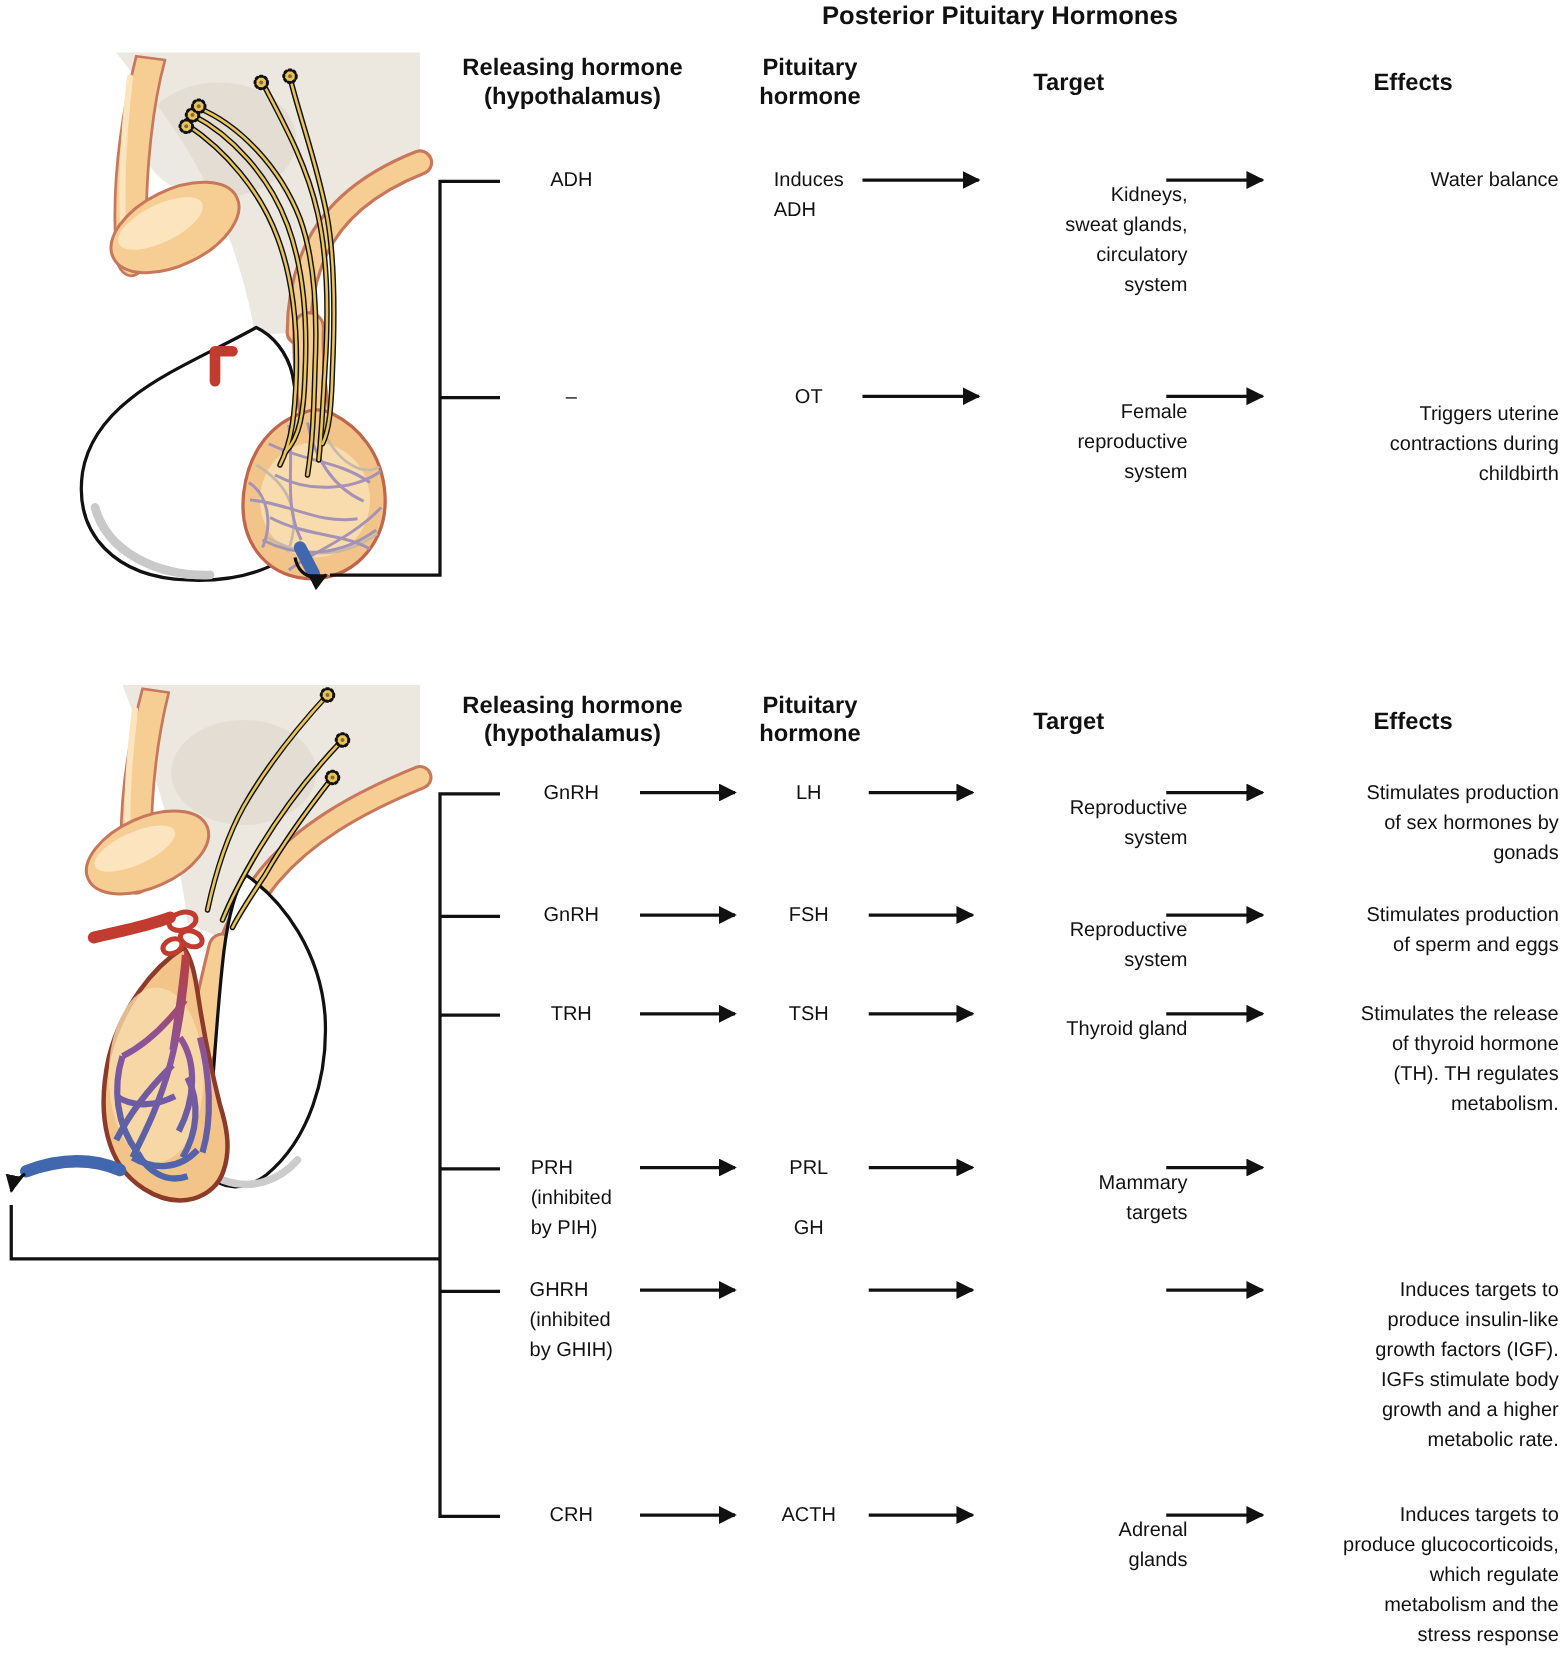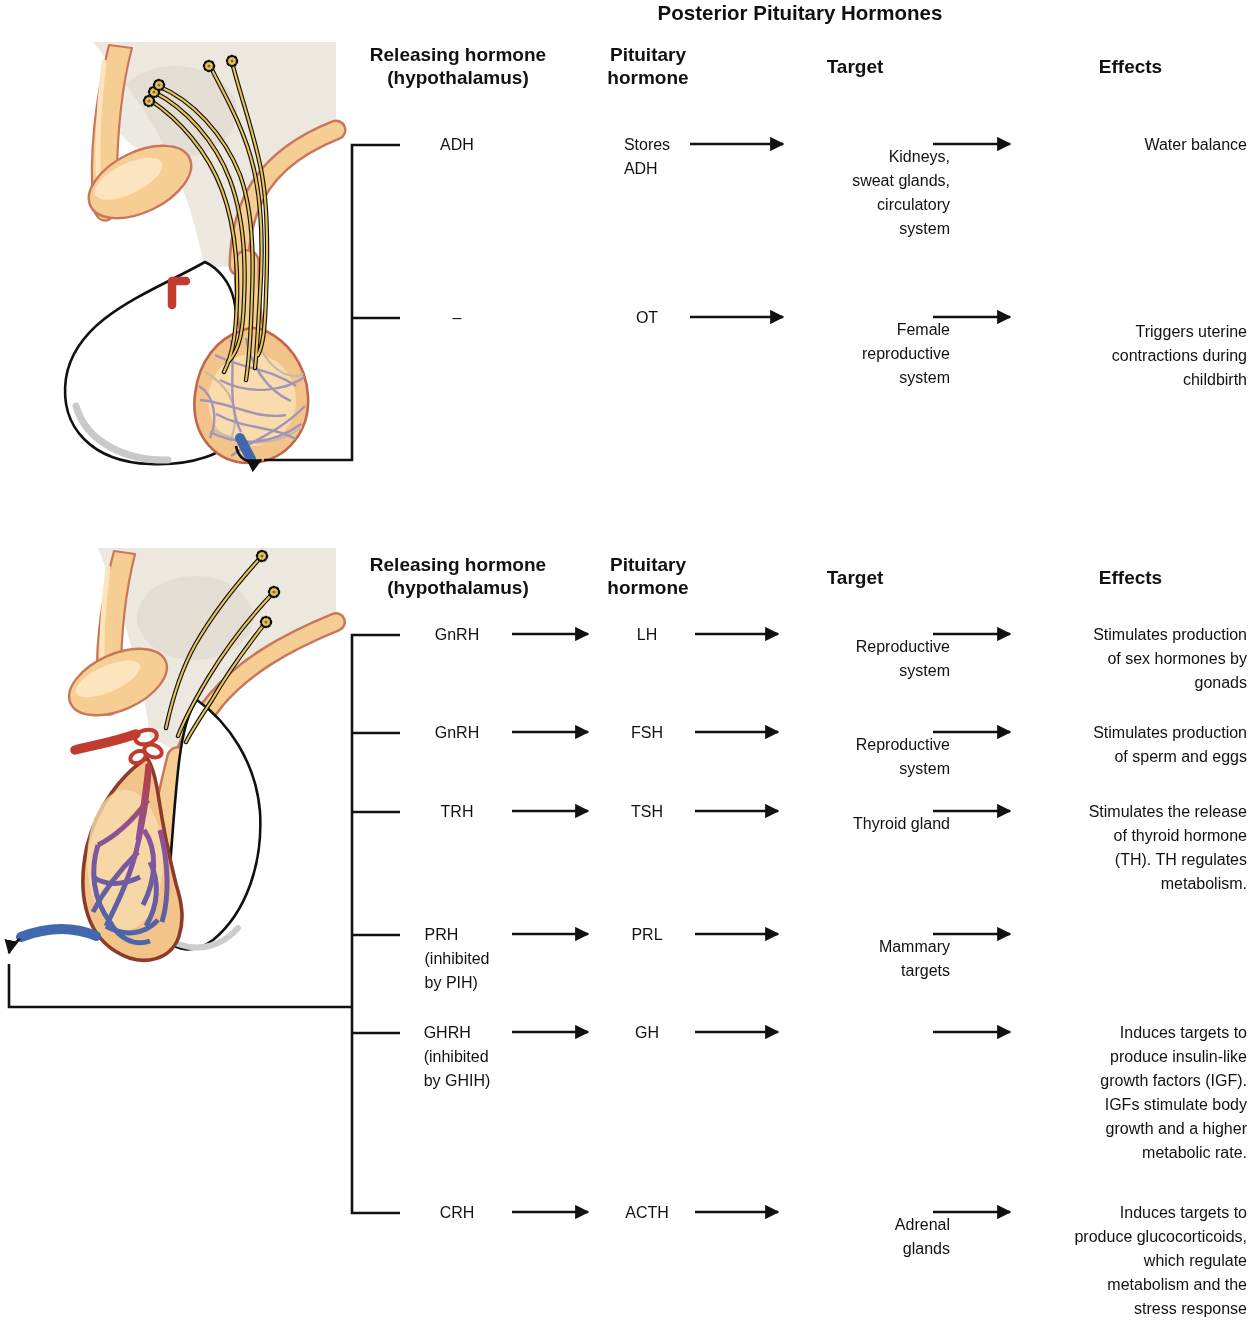--- a/index.html
+++ b/index.html
@@ -231,21 +231,21 @@
   <div class="ttl" style="left:420px;top:0;width:760px">Posterior Pituitary Hormones</div>
 
   <div class="hdr" style="left:358px;top:43px;width:200px">Releasing hormone
 (hypothalamus)</div>
   <div class="hdr" style="left:598px;top:43px;width:100px">Pituitary
 hormone</div>
   <div class="hdr" style="left:780px;top:55px;width:150px">Target</div>
   <div class="hdr" style="left:1028px;top:55px;width:205px">Effects</div>
 
   <div class="txt c1" style="top:133px"><span class="blk">ADH</span></div>
-  <div class="txt c2" style="top:133px"><span class="blk">Stores
+  <div class="txt c2" style="top:133px"><span class="blk">Induces
 ADH</span></div>
   <div class="txt c3" style="top:133px">Kidneys,
 sweat glands,
 circulatory
 system</div>
   <div class="txt c4" style="top:133px">Water balance</div>
 
   <div class="txt c1" style="top:306px"><span class="blk">–</span></div>
   <div class="txt c2" style="top:306px"><span class="blk">OT</span></div>
   <div class="txt c3" style="top:306px">Female
@@ -289,21 +289,21 @@
   <div class="txt c1" style="top:923px"><span class="blk">PRH
 (inhibited
 by PIH)</span></div>
   <div class="txt c2" style="top:923px"><span class="blk">PRL</span></div>
   <div class="txt c3" style="top:923px">Mammary
 targets</div>
 
   <div class="txt c1" style="top:1021px"><span class="blk">GHRH
 (inhibited
 by GHIH)</span></div>
-  <div class="txt c2" style="top:1021px"><span class="blk">GH</span></div>
+  <div class="txt c2" style="top:971px"><span class="blk">GH</span></div>
   <div class="txt c4" style="top:1021px">Induces targets to
 produce insulin-like
 growth factors (IGF).
 IGFs stimulate body
 growth and a higher
 metabolic rate.</div>
 
   <div class="txt c1" style="top:1201px"><span class="blk">CRH</span></div>
   <div class="txt c2" style="top:1201px"><span class="blk">ACTH</span></div>
   <div class="txt c3" style="top:1201px">Adrenal

